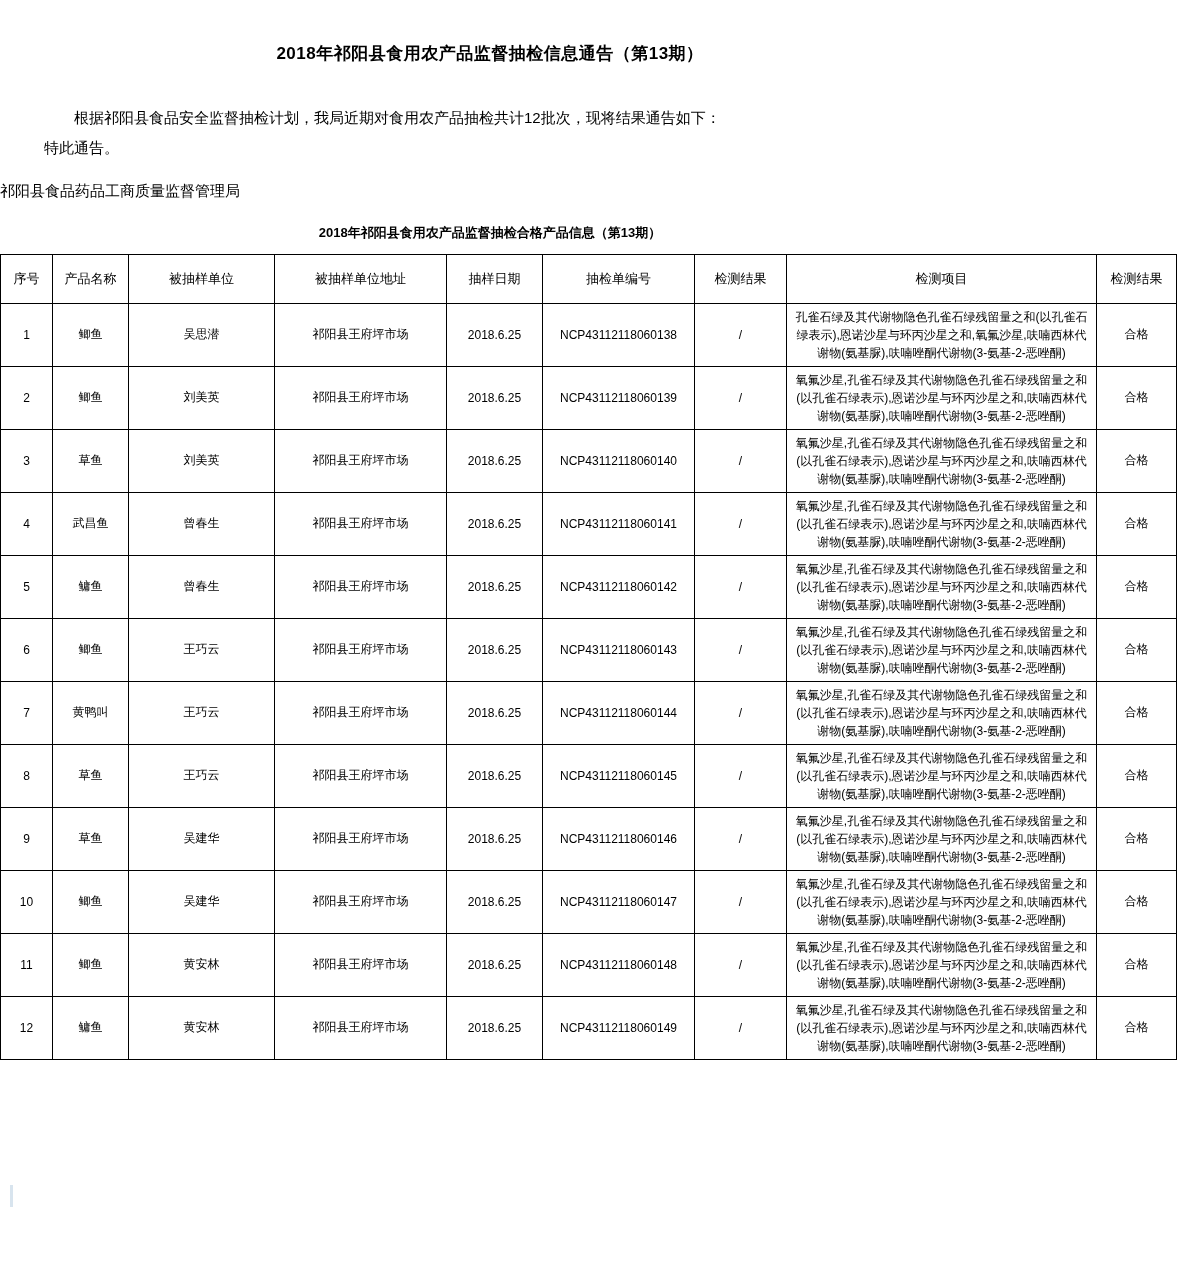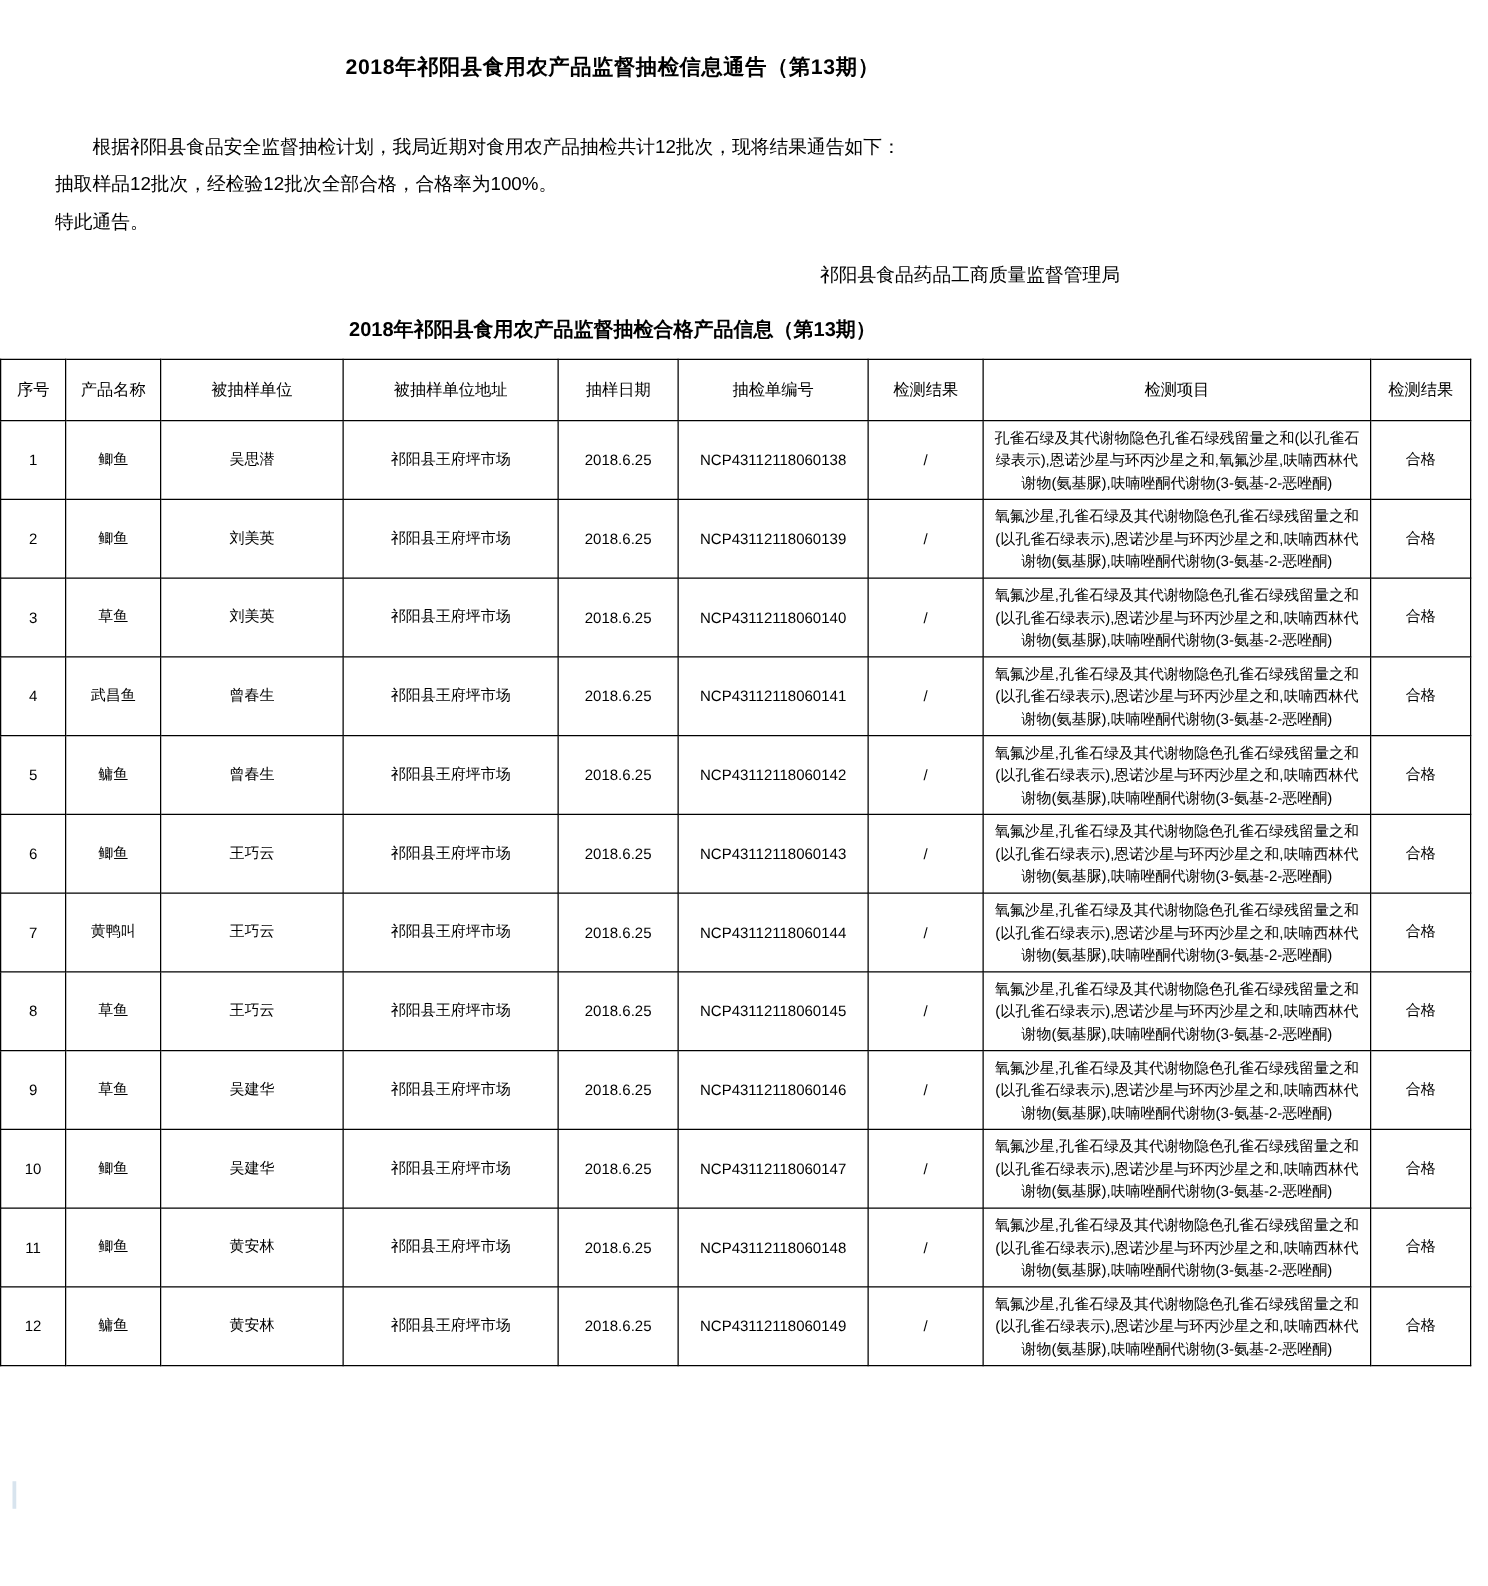--- a/index.html
+++ b/index.html
@@ -35,27 +35,27 @@
   }
   .body-text p {
     margin: 0;
   }
   .p-indent {
     text-indent: 2em;
   }
   .signature {
     margin-top: 14px;
     padding-right: 84px;
-    text-align: right;
+    text-align: left;
     font-size: 15px;
     line-height: 1.9;
   }
   .table-title {
     text-align: center;
-    font-size: 16px;
+    font-size: 13px;
     font-weight: bold;
     margin-top: 18px;
     margin-bottom: 12px;
   }
   table.data {
     border-collapse: collapse;
     width: 1176px;
     margin: 0 auto;
     table-layout: fixed;
   }
@@ -101,21 +101,20 @@
 </style>
 </head>
 <body>
 
 <div class="page">
 
   <div class="doc-title">2018年祁阳县食用农产品监督抽检信息通告（第13期）</div>
 
   <div class="body-text">
     <p class="p-indent">根据祁阳县食品安全监督抽检计划，我局近期对食用农产品抽检共计12批次，现将结果通告如下：</p>
-    <p>抽取样品12批次，经检验12批次全部合格，合格率为100%。</p>
     <p>特此通告。</p>
   </div>
 
   <div class="signature">
     <div>祁阳县食品药品工商质量监督管理局</div>
   </div>
 
   <div class="table-title">2018年祁阳县食用农产品监督抽检合格产品信息（第13期）</div>
 
   <table class="data">

